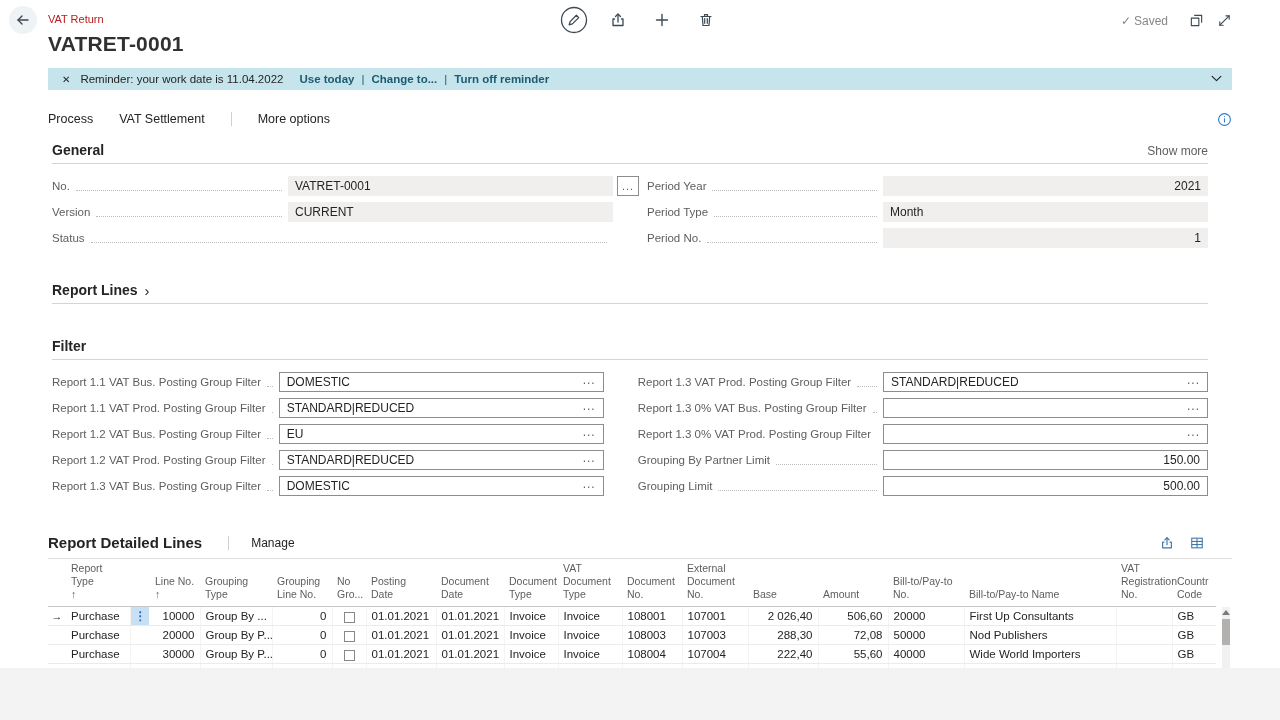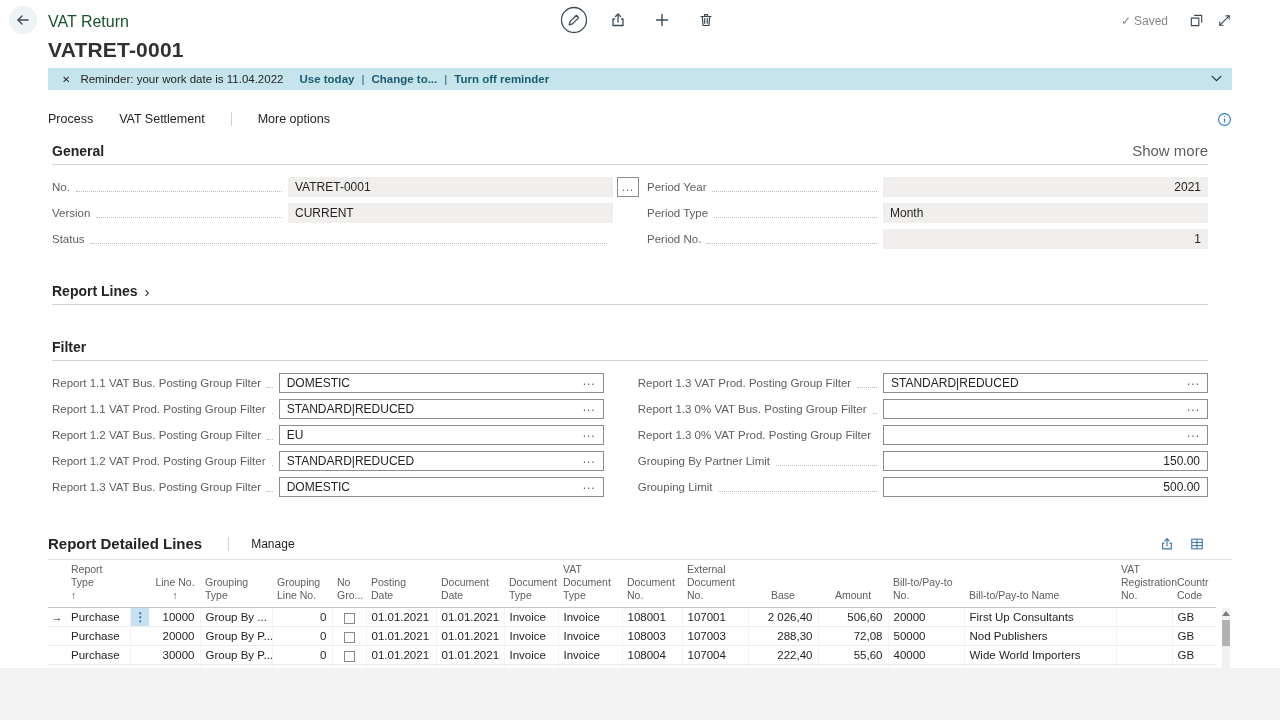--- a/index.html
+++ b/index.html
@@ -14,21 +14,21 @@
   body{font-family:"Liberation Sans",sans-serif;background:#f3f3f3;color:#252423;overflow:hidden}
   button{background:none;border:none;font-family:inherit;color:inherit;cursor:pointer;padding:0}
   svg{display:block}
   .page{position:relative;width:1280px;height:668px;background:#fff;overflow:hidden}
 
   
   .topbar{position:relative;height:64px}
   .back-btn{position:absolute;left:9px;top:6px;width:28px;height:28px;border-radius:50%;
     background:#eef3f6;color:#3b4a54;display:flex;align-items:center;justify-content:center}
   .title-block{position:absolute;left:48px;top:13px}
-  .page-caption{font-size:16px;color:#14532d}
+  .page-caption{font-size:11px;color:#b91c1c}
   .page-title{font-size:21px;font-weight:600;color:#323130;margin-top:7px;letter-spacing:.2px}
   .center-actions{position:absolute;left:50%;top:5px;transform:translateX(-50%);
     display:flex;align-items:center;gap:14px;color:#3b4a54}
   .icon-btn{width:30px;height:30px;display:flex;align-items:center;justify-content:center;color:#3b4a54}
   .save-status{position:absolute;right:112px;top:14px;font-size:12px;color:#8a8886;
     display:flex;align-items:center;gap:3px}
   .window-controls{position:absolute;right:48px;top:12px;display:flex;gap:12px;color:#3b4a54}
   .window-controls .icon-btn{width:16px;height:16px}
 
   
@@ -47,21 +47,21 @@
   .cmd-divider{width:1px;height:14px;background:#d2d0ce;margin-right:26px}
   .cmd-info{margin-left:auto;color:var(--accent)}
 
   
   .section{margin:14px 72px 0 52px}
   .section.rl{margin-top:34px}
   .section.flt{margin-top:34px}
   .section-head{display:flex;align-items:flex-end;border-bottom:1px solid #d6d4d2;padding-bottom:5px}
   .section-title{font-size:14px;font-weight:700;color:#252423}
   .sec-chev{font-size:15px;margin-left:7px;color:#252423;line-height:1}
-  .show-more{margin-left:auto;font-size:15px;color:#605e5c;cursor:pointer}
+  .show-more{margin-left:auto;font-size:12px;color:#605e5c;cursor:pointer}
 
   .fields-grid{display:grid;grid-template-columns:1fr 1fr;column-gap:34px;margin-top:12px}
   .fields-col{display:flex;flex-direction:column;gap:6px}
   .field-row{position:relative;display:flex;align-items:center;height:20px}
   .field-label{font-size:11.5px;color:#605e5c;white-space:nowrap;flex:none}
   .leader{flex:1;border-bottom:1px dotted #bdbbb9;margin:0 6px;transform:translateY(4px)}
   .field-value{flex:none;width:325px;height:20px;display:flex;align-items:center;
     padding:0 7px;font-size:12px;color:#252423}
   .field-value.readonly{background:var(--field-readonly-bg)}
   .field-value.editable{background:#fff;border:1px solid #8f8d8b}
@@ -78,21 +78,21 @@
   .detail-title{font-size:15px;font-weight:700;color:#252423}
   .vdiv{width:1px;height:14px;background:#d2d0ce;margin:0 22px 0 26px}
   .manage{font-size:12px;color:#252423;cursor:pointer}
   .detail-icons{margin-left:auto;margin-right:28px;display:flex;gap:16px;color:#3d74a8}
   .detail-icons button{color:#3d74a8}
 
   .table-wrap{position:relative}
   table{border-collapse:collapse;table-layout:fixed;width:1168px}
   th{font-size:10.5px;font-weight:400;color:#605e5c;text-align:left;vertical-align:bottom;
     padding:3px 5px 5px;line-height:1.25;white-space:pre-line;border-bottom:1px solid #c8c6c4;cursor:pointer}
-  th.right{text-align:center}
+  th.right{text-align:left}
   td{font-size:11.5px;color:#252423;padding:0 5px;height:19px;border-bottom:1px solid #edebe9;
     border-right:1px solid #f5f4f3;white-space:nowrap;overflow:hidden}
   td:last-child{border-right:none}
   td.right{text-align:right}
   td.center{text-align:center}
   td.c-sel{padding:0 2px;text-align:center;font-size:11px;color:#252423;border-right:none}
   td.c-menu{padding:0;border-right:none}
   .row-menu-btn{display:flex;align-items:center;justify-content:center;width:18px;height:18px;
     background:var(--selected-cell-bg);color:#1f6cb5;font-size:12px;font-weight:700;cursor:pointer;margin:0 auto}
   .checkbox{display:inline-block;width:11px;height:11px;border:1px solid #8a8886;background:#fff;vertical-align:middle}

